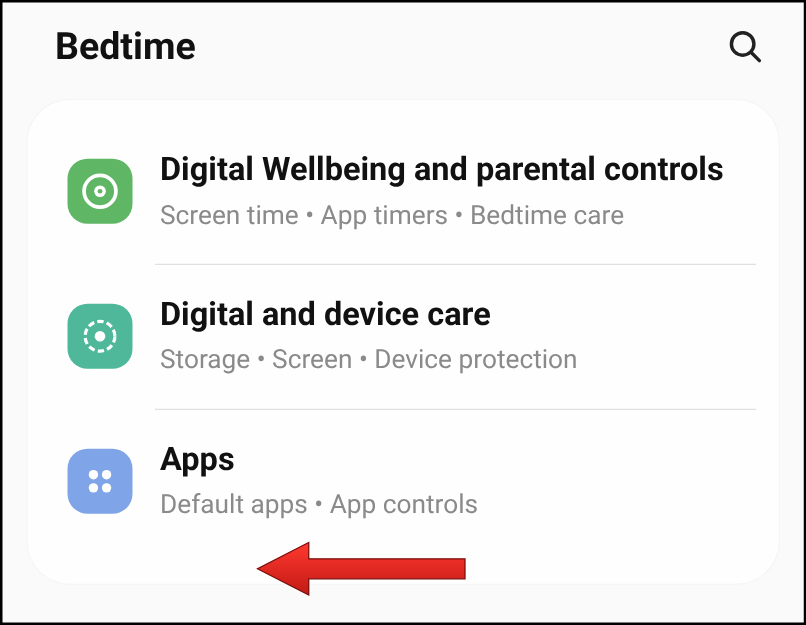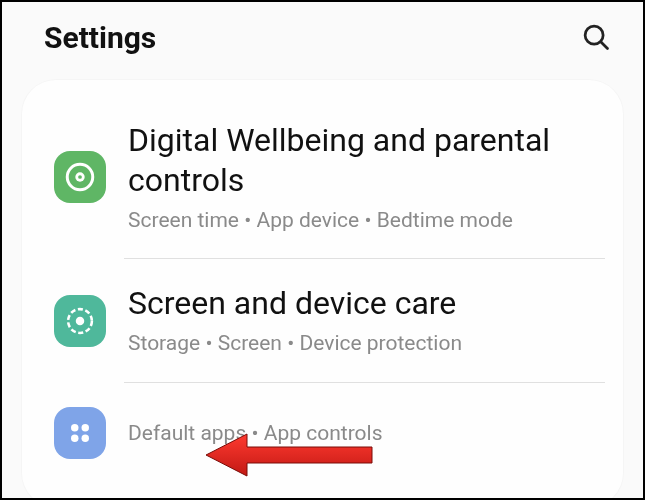--- a/index.html
+++ b/index.html
@@ -58,22 +58,22 @@
       display: flex;
       align-items: center;
       justify-content: center;
     }
     .icon-wellbeing { background: #5fb665; }
     .icon-battery   { background: #4fb89b; }
     .icon-apps      { background: #7fa4e8; }
 
     .text-col { flex: 1; min-width: 0; }
     .item-title {
-      font-size: 32px;
-      font-weight: 400;
+      font-size: 26px;
+      font-weight: 700;
       color: #111;
       line-height: 1.25;
       margin-bottom: 6px;
     }
     .item-sub {
       font-size: 21px;
       color: #8a8a8a;
       line-height: 1.35;
     }
     .divider {
@@ -86,21 +86,21 @@
       position: absolute;
       left: 200px;
       top: 426px;
       pointer-events: none;
     }
   </style>
 </head>
 <body>
 
 <div class="header">
-  <h1 class="title">Settings</h1>
+  <h1 class="title">Bedtime</h1>
   <button class="search-btn">
     <span>
       <svg width="30" height="30" viewBox="0 0 24 24" fill="none" stroke="#222" stroke-width="2.2" stroke-linecap="round">
         <circle cx="10.5" cy="10.5" r="7.2"></circle>
         <line x1="16" y1="16" x2="21.2" y2="21.2"></line>
       </svg>
     </span>
   </button>
 </div>
 
@@ -109,51 +109,52 @@
   <div class="item">
     <div class="icon-wrap icon-wellbeing">
       <svg width="34" height="34" viewBox="0 0 40 40" fill="none">
         <circle cx="20" cy="20" r="15" stroke="#fff" stroke-width="3.5" fill="none"></circle>
         <circle cx="20" cy="20" r="5.5" fill="#fff"></circle>
         <circle cx="20" cy="20" r="2.2" fill="#5fb665"></circle>
       </svg>
     </div>
     <div class="text-col">
       <div class="item-title">Digital Wellbeing and parental controls</div>
-      <div class="item-sub">Screen time  •  App device  •  Bedtime mode</div>
+      <div class="item-sub">Screen time  •  App timers  •  Bedtime care</div>
     </div>
   </div>
 
   <hr class="divider">
 
   <div class="item">
     <div class="icon-wrap icon-battery">
       <svg width="34" height="34" viewBox="0 0 40 40" fill="none">
         <circle cx="20" cy="20" r="14" stroke="#fff" stroke-width="3" fill="none" stroke-dasharray="6 3"></circle>
         <circle cx="20" cy="20" r="5" fill="#fff"></circle>
       </svg>
     </div>
     <div class="text-col">
-      <div class="item-title">Screen and device care</div>
+      <div class="item-title">Digital and device care</div>
       <div class="item-sub">Storage  •  Screen  •  Device protection</div>
     </div>
   </div>
 
   <hr class="divider">
 
   <div class="item">
     <div class="icon-wrap icon-apps">
       <svg width="30" height="30" viewBox="0 0 40 40" fill="#fff">
         <circle cx="13" cy="13" r="5"></circle>
         <circle cx="27" cy="13" r="5"></circle>
         <circle cx="13" cy="27" r="5"></circle>
         <circle cx="27" cy="27" r="5"></circle>
       </svg>
     </div>
     <div class="text-col">
+      <div class="item-title">Apps</div>
       <div class="item-sub">Default apps  •  App controls</div>
     </div>
   </div>
 
 </div>
 
 <div class="arrow-annotation">
   <svg width="180" height="54" viewBox="0 0 180 54">
     <defs>
       <linearGradient id="ag" x1="0" y1="0" x2="0" y2="1">

